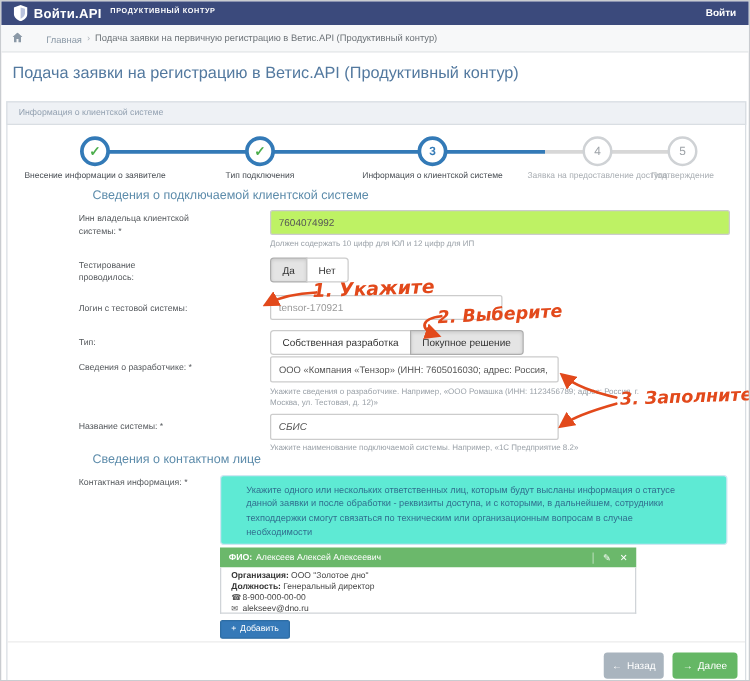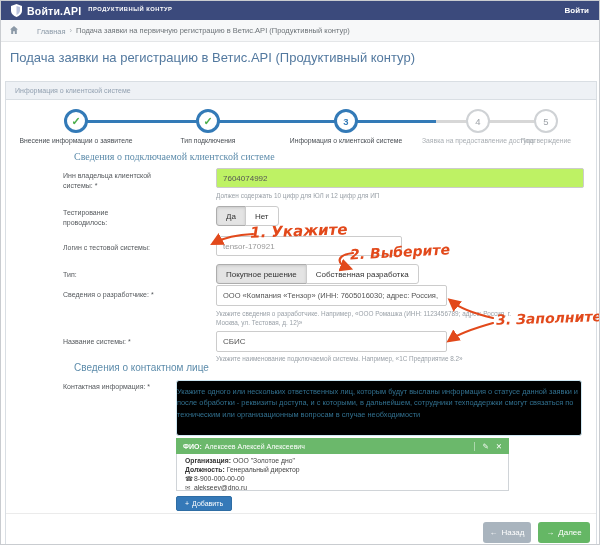--- a/index.html
+++ b/index.html
@@ -47,23 +47,23 @@
   .f-input { position:absolute; border:1px solid #ccc; border-radius:2px; background:#fff;
     font-size:8px; color:#555; padding:0 6px; font-family:inherit; z-index:3; }
   .f-input.disabled { background:#bef264; }
   .f-hint { position:absolute; left:215px; font-size:6.4px; color:#9aa1a8; line-height:1.45; z-index:3; }
   .btn-group { position:absolute; display:flex; z-index:3; }
   .tbtn { border:1px solid #ccc; background:#fff; color:#333; font-size:8px; font-family:inherit;
     padding:0 9px; height:20px; margin-left:-1px; cursor:pointer; }
   .tbtn:first-child { margin-left:0; border-radius:3px 0 0 3px; }
   .tbtn:last-child { border-radius:0 3px 3px 0; }
   .tbtn.sel { background:#e4e4e4; border-color:#adadad; box-shadow:inset 0 1px 3px rgba(0,0,0,.12); }
-  .info-box { position:absolute; left:175px; top:379px; width:406px; height:56px; background:#000000;
+  .info-box { position:absolute; left:175px; top:379px; width:406px; height:56px; background:#5eead4;
     border:1px solid #cfe7f2; border-radius:3px; color:#31708f; font-size:7.4px; line-height:1.55;
-    padding:5px 0; overflow:hidden; z-index:3; }
+    padding:5px 20px; overflow:hidden; z-index:3; }
   
   .card-head { position:absolute; left:175px; top:437px; width:333px; height:16px; background:#6bb86b;
     color:#fff; font-size:7px; display:flex; align-items:center; padding:0 7px; z-index:3; }
   .card-head b { margin-right:3px; }
   .card-icons { margin-left:auto; display:flex; align-items:center; gap:7px;
     border-left:1px solid rgba(255,255,255,.45); padding-left:7px; font-size:7.5px; }
   .card-icons span { cursor:pointer; }
   .card-body { position:absolute; left:175px; top:453px; width:333px; height:37px; background:#fff;
     border:1px solid #d0d4d8; border-top:none; font-size:6.8px; color:#444; padding:3px 8px;
     line-height:1.32; z-index:3; }
@@ -138,47 +138,47 @@
   <div class="step-circle pending" style="left:533px;">
       <span>5</span>
     </div>
 
   <div class="step-label" style="left:0px;width:150px;">Внесение информации о заявителе</div>
   <div class="step-label" style="left:157px;width:100px;">Тип подключения</div>
   <div class="step-label" style="left:270px;width:150px;">Информация о клиентской системе</div>
   <div class="step-label pending" style="left:402px;width:150px;">Заявка на предоставление доступа</div>
   <div class="step-label pending" style="left:495px;width:100px;">Подтверждение</div>
 
-  <div class="sect-title" style="top:150px;font-family:Liberation Serif, serif;">Сведения о подключаемой клиентской системе</div>
+  <div class="sect-title" style="top:150px;">Сведения о подключаемой клиентской системе</div>
 
   <div class="f-label" style="top:170px;width:95px;">Инн владельца клиентской системы: *</div>
   <input class="f-input disabled" style="left: 215px; top: 167px; width: 368px; height: 20px;" readonly="" value="7604074992">
   <div class="f-hint" style="top:190px;width:300px;">Должен содержать 10 цифр для ЮЛ и 12 цифр для ИП</div>
 
   <div class="f-label" style="top:207px;width:62px;">Тестирование проводилось:</div>
   <div class="btn-group" style="left:215px;top:205px;">
     <button class="tbtn sel">Да</button>
     <button class="tbtn">Нет</button>
   </div>
 
   <div class="f-label" style="top:242px;width:130px;">Логин с тестовой системы:</div>
   <input class="f-input" style="left: 215px; top: 235px; width: 186px; height: 20px; color: rgb(153, 153, 153);" value="tensor-170921">
 
   <div class="f-label" style="top:269px;width:60px;">Тип:</div>
   <div class="btn-group" style="left:215px;top:263px;">
+    <button class="tbtn">Собственная разработка</button>
     <button class="tbtn sel">Покупное решение</button>
-    <button class="tbtn">Собственная разработка</button>
   </div>
 
   <div class="f-label" style="top:289px;width:100px;">Сведения о разработчике: *</div>
   <input class="f-input" style="left: 215px; top: 284px; width: 231px; height: 21px; font-size: 7.5px;" value="ООО «Компания «Тензор» (ИНН: 7605016030; адрес: Россия, г.Яро">
   <div class="f-hint" style="top:308px;width:300px;">Укажите сведения о разработчике. Например, «ООО Ромашка (ИНН: 1123456789; адрес: Россия, г. Москва, ул. Тестовая, д. 12)»</div>
 
   <div class="f-label" style="top:336px;width:120px;">Название системы: *</div>
-  <input class="f-input" style="left: 215px; top: 330px; width: 231px; height: 21px;" value="СБИС">
+  <input class="f-input" style="left: 215px; top: 330px; width: 231px; height: 21px; font-style: italic;" value="СБИС">
   <div class="f-hint" style="top:353px;width:330px;">Укажите наименование подключаемой системы. Например, «1С Предприятие 8.2»</div>
 
   <div class="sect-title" style="top:361px;">Сведения о контактном лице</div>
 
   <div class="f-label" style="top:381px;width:110px;">Контактная информация: *</div>
   <div class="info-box">Укажите одного или нескольких ответственных лиц, которым будут высланы информация о статусе данной заявки и после обработки - реквизиты доступа, и с которыми, в дальнейшем, сотрудники техподдержки смогут связаться по техническим или организационным вопросам в случае необходимости</div>
 
   <div class="card-head">
     <b>ФИО:</b>
     <span>Алексеев Алексей Алексеевич</span>

